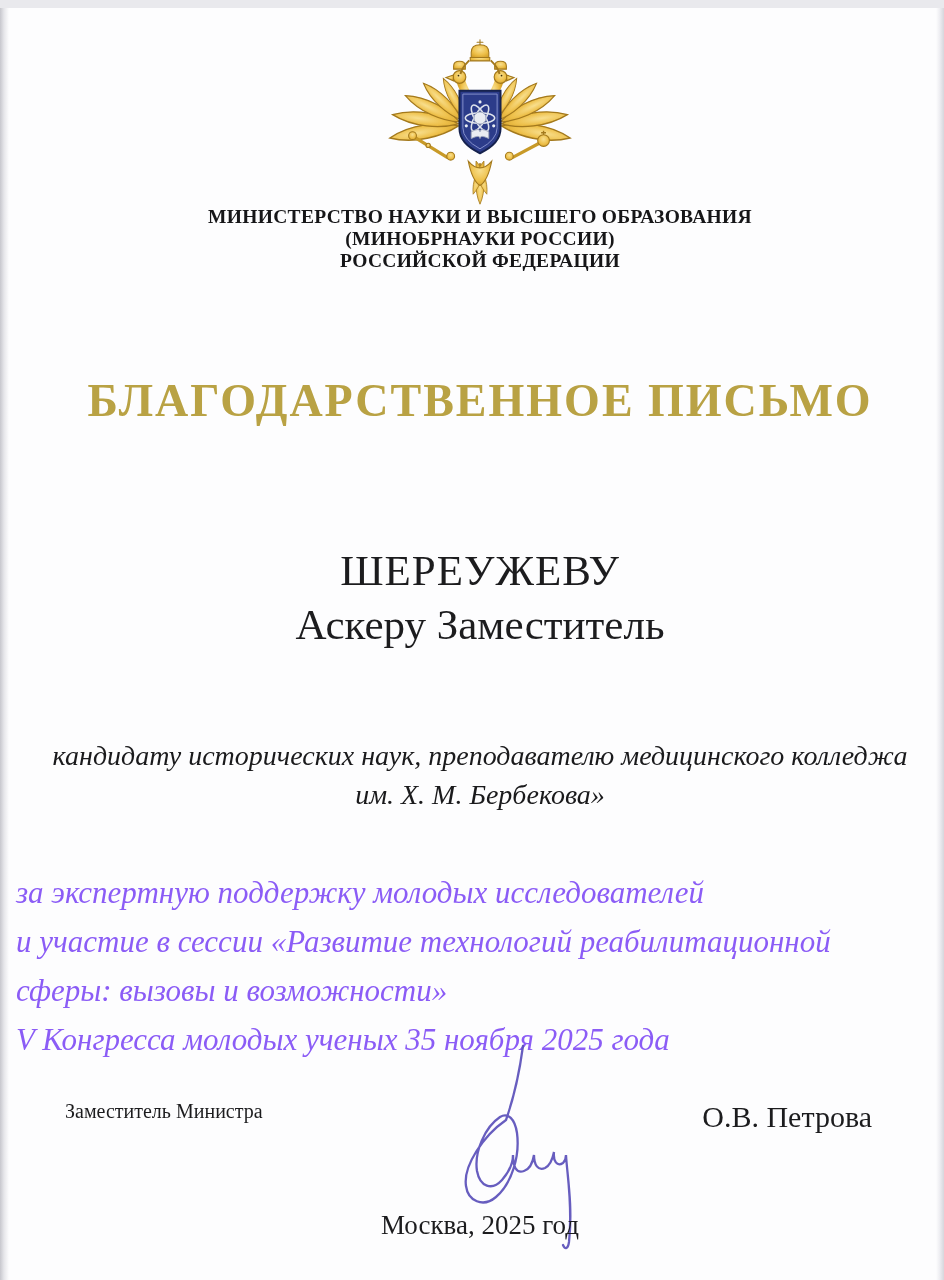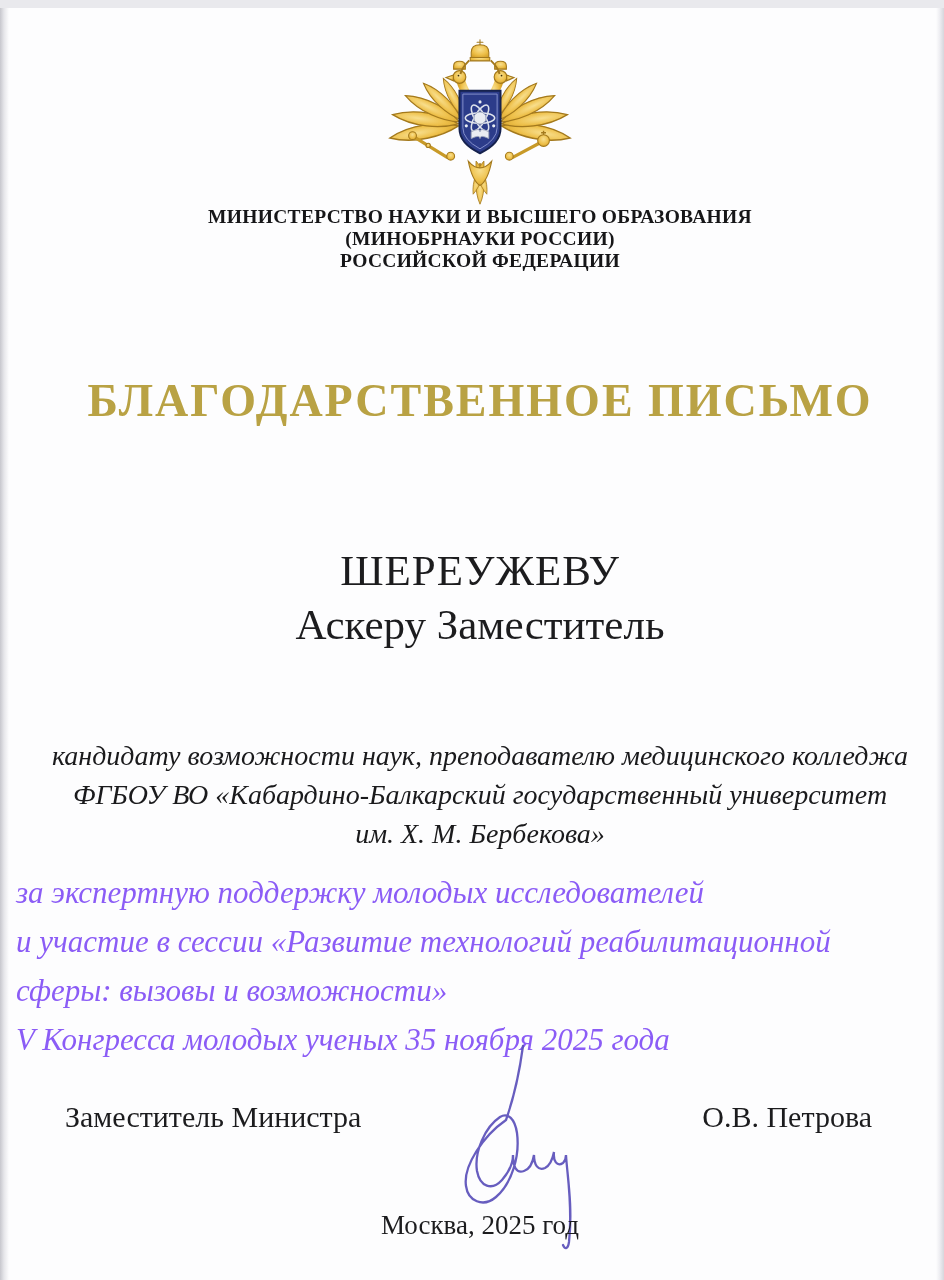--- a/index.html
+++ b/index.html
@@ -57,21 +57,21 @@
     color: #1a1a1c;
   }
   .reason {
     position: absolute; top: 860px; width: 100%;
     text-align: left; font-style: italic;
     font-size: 31px; line-height: 49px;
     color: #8b5cf6;
   }
   .sign-position {
     position: absolute; left: 49px; top: 1092px;
-    font-size: 30px;
+    font-size: 20px;
   }
   .sign-name {
     position: absolute; right: 72px; top: 1092px;
     font-size: 30px;
     text-align: center;
   }
   .signature-ink {
     position: absolute; left: 431px; top: 1034px;
     width: 130px; height: 214px;
   }
@@ -172,22 +172,21 @@
       <div>(МИНОБРНАУКИ РОССИИ)</div>
       <div>РОССИЙСКОЙ ФЕДЕРАЦИИ</div>
     </div>
 
     <div class="doc-title">БЛАГОДАРСТВЕННОЕ ПИСЬМО</div>
 
     <div class="recipient-surname">ШЕРЕУЖЕВУ</div>
     <div class="recipient-name">Аскеру Заместитель</div>
 
     <div class="description">
-      <div>кандидату возможности наук, преподавателю медицинского колледжа</div>
-      <div>ФГБОУ ВО «Кабардино-Балкарский государственный университет</div>
+      <div>кандидату исторических наук, преподавателю медицинского колледжа</div>
       <div>им. Х. М. Бербекова»</div>
     </div>
 
     <div class="reason">
       <div>за экспертную поддержку молодых исследователей</div>
       <div>и участие в сессии «Развитие технологий реабилитационной</div>
       <div>сферы: вызовы и возможности»</div>
       <div>V Конгресса молодых ученых 35 ноября 2025 года</div>
     </div>
 

